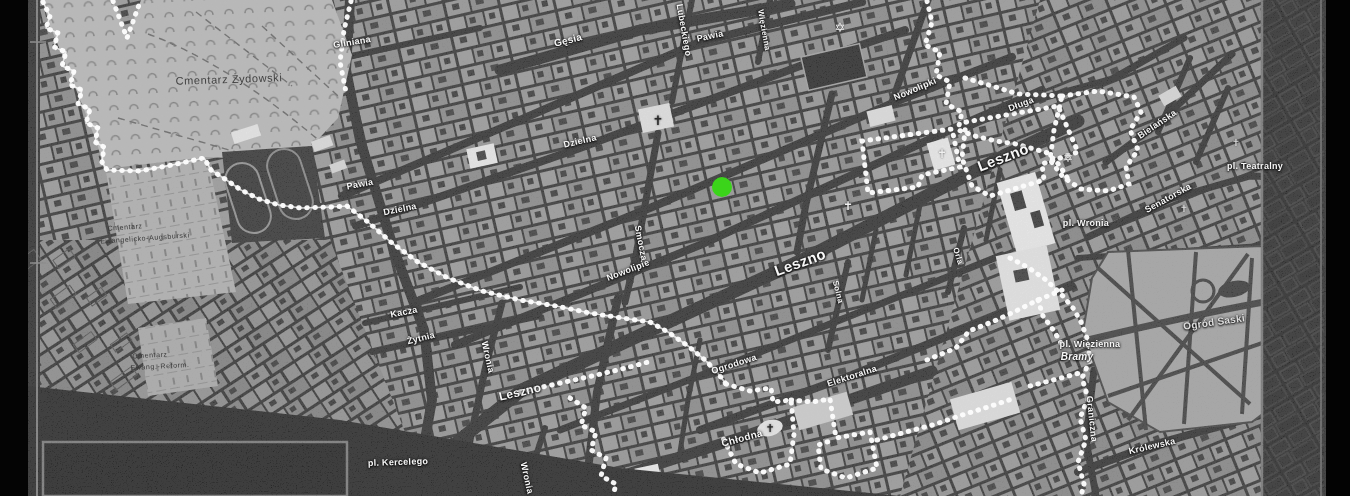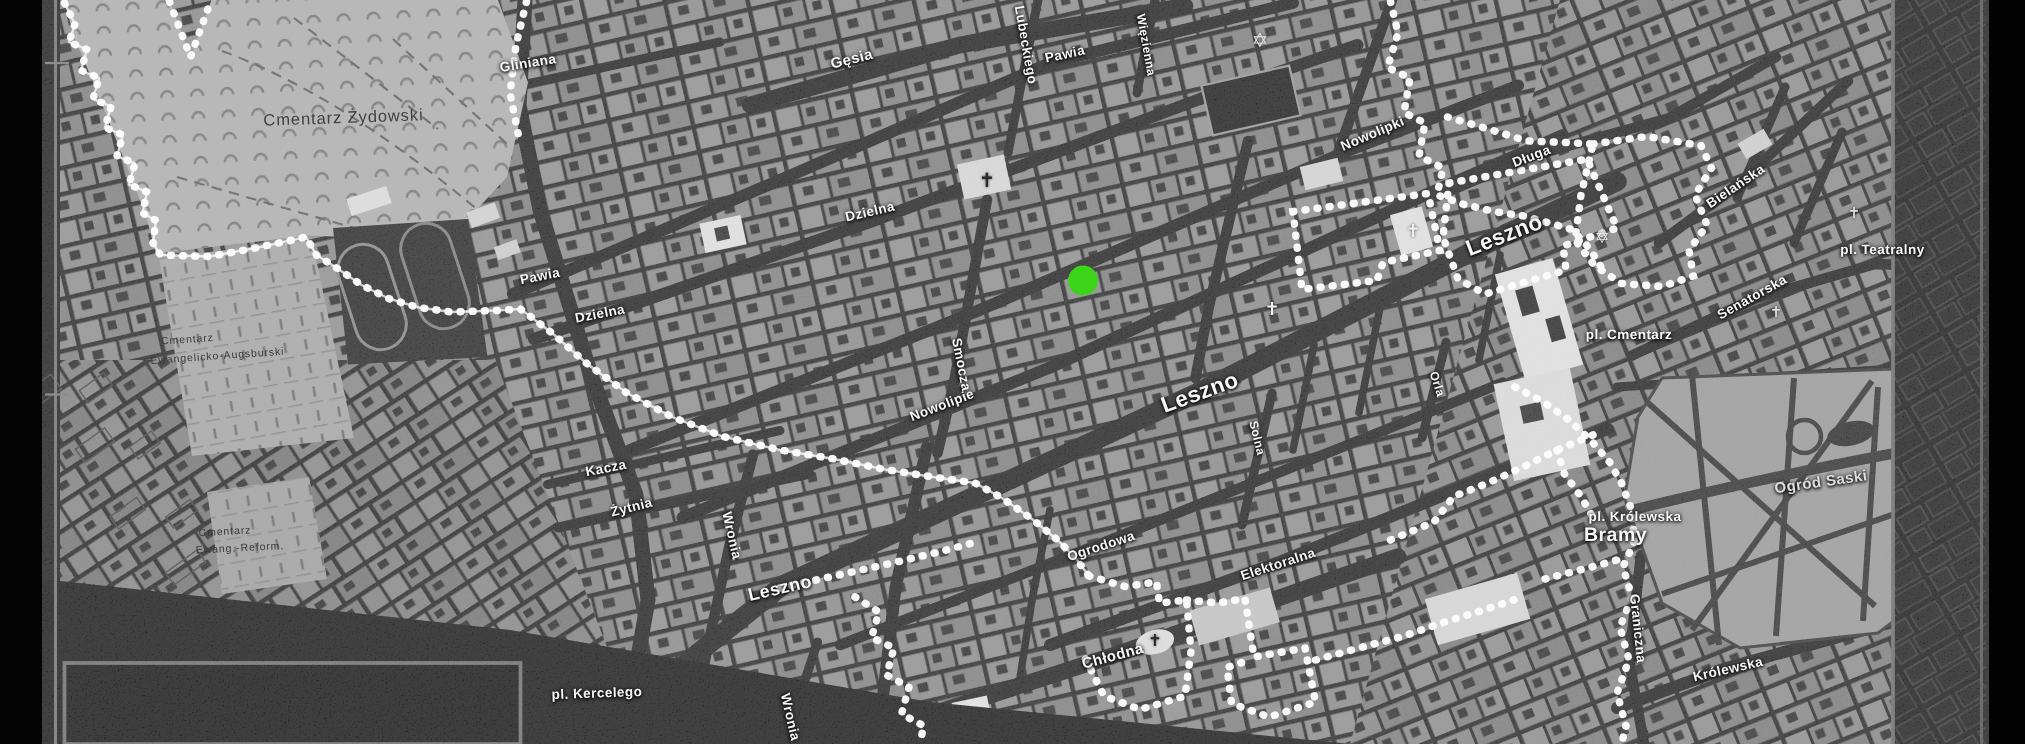--- a/index.html
+++ b/index.html
@@ -258,23 +258,23 @@
       <div class="lbl" style="left: 398px; top: 462px; font-size: 9px; transform: translate(-50%, -50%) rotate(-2deg);">pl. Kercelego</div>
       <div class="lbl" style="left: 734px; top: 364px; font-size: 9px; transform: translate(-50%, -50%) rotate(-18deg);">Ogrodowa</div>
       <div class="lbl" style="left: 852px; top: 376px; font-size: 9px; transform: translate(-50%, -50%) rotate(-18deg);">Elektoralna</div>
       <div class="lbl" style="left: 742px; top: 438px; font-size: 10px; transform: translate(-50%, -50%) rotate(-15deg);">Chłodna</div>
       <div class="lbl" style="left: 838px; top: 292px; font-size: 8px; transform: translate(-50%, -50%) rotate(76deg);">Solna</div>
       <div class="lbl" style="left: 958px; top: 256px; font-size: 8px; transform: translate(-50%, -50%) rotate(72deg);">Orla</div>
       <div class="lbl" style="left: 1021px; top: 104px; font-size: 9px; transform: translate(-50%, -50%) rotate(-21deg);">Długa</div>
       <div class="lbl" style="left: 1157px; top: 124px; font-size: 9px; transform: translate(-50%, -50%) rotate(-34deg);">Bielańska</div>
       <div class="lbl" style="left: 1168px; top: 198px; font-size: 9px; transform: translate(-50%, -50%) rotate(-29deg);">Senatorska</div>
       <div class="lbl" style="left: 1240px; top: 166px; font-size: 9px; transform: translate(-50%, -50%) rotate(0deg); margin-left: 15px;">pl. Teatralny</div>
-      <div class="lbl" style="left: 1086px; top: 223px; font-size: 9px; transform: translate(-50%, -50%) rotate(0deg);">pl. Cmentarz</div>
-      <div class="lbl" style="left: 1090px; top: 344px; font-size: 9px; transform: translate(-50%, -50%) rotate(0deg);">pl. Królewska</div>
-      <div class="lbl" style="left: 1077px; top: 356px; font-size: 13px; transform: translate(-50%, -50%) rotate(0deg);">Bramy</div>
+      <div class="lbl" style="left: 1086px; top: 223px; font-size: 9px; transform: translate(-50%, -50%) rotate(0deg);">pl. Wronia</div>
+      <div class="lbl" style="left: 1090px; top: 344px; font-size: 9px; transform: translate(-50%, -50%) rotate(0deg);">pl. Więzienna</div>
+      <div class="lbl" style="left: 1077px; top: 356px; font-size: 10px; transform: translate(-50%, -50%) rotate(0deg); font-style: italic;">Bramy</div>
       <div class="lbl" style="left: 1092px; top: 419px; font-size: 9px; transform: translate(-50%, -50%) rotate(84deg);">Graniczna</div>
       <div class="lbl" style="left: 1152px; top: 446px; font-size: 9px; transform: translate(-50%, -50%) rotate(-13deg);">Królewska</div>
       <div class="lbl" style="left: 1214px; top: 322px; font-size: 10px; transform: translate(-50%, -50%) rotate(-8deg); color: rgb(222, 222, 222);">Ogród Saski</div>
       <div class="lbl dark" style="left: 229px; top: 79px; font-size: 11px; transform: translate(-50%, -50%) rotate(-2deg); color: rgb(63, 63, 63);">Cmentarz Żydowski</div>
       <div class="lbl dark" style="left: 125px; top: 227px; font-size: 7px; transform: translate(-50%, -50%) rotate(-4deg); color: rgb(56, 56, 56);">Cmentarz</div>
       <div class="lbl dark" style="left: 145px; top: 238px; font-size: 7px; transform: translate(-50%, -50%) rotate(-4deg); color: rgb(56, 56, 56);">Ewangelicko-Augsburski</div>
       <div class="lbl dark" style="left: 150px; top: 355px; font-size: 7px; transform: translate(-50%, -50%) rotate(-3deg); color: rgb(56, 56, 56);">Cmentarz</div>
       <div class="lbl dark" style="left: 160px; top: 366px; font-size: 7px; transform: translate(-50%, -50%) rotate(-3deg); color: rgb(56, 56, 56);">Ewang.-Reform.</div>
     </div>
   <div class="overlay">

